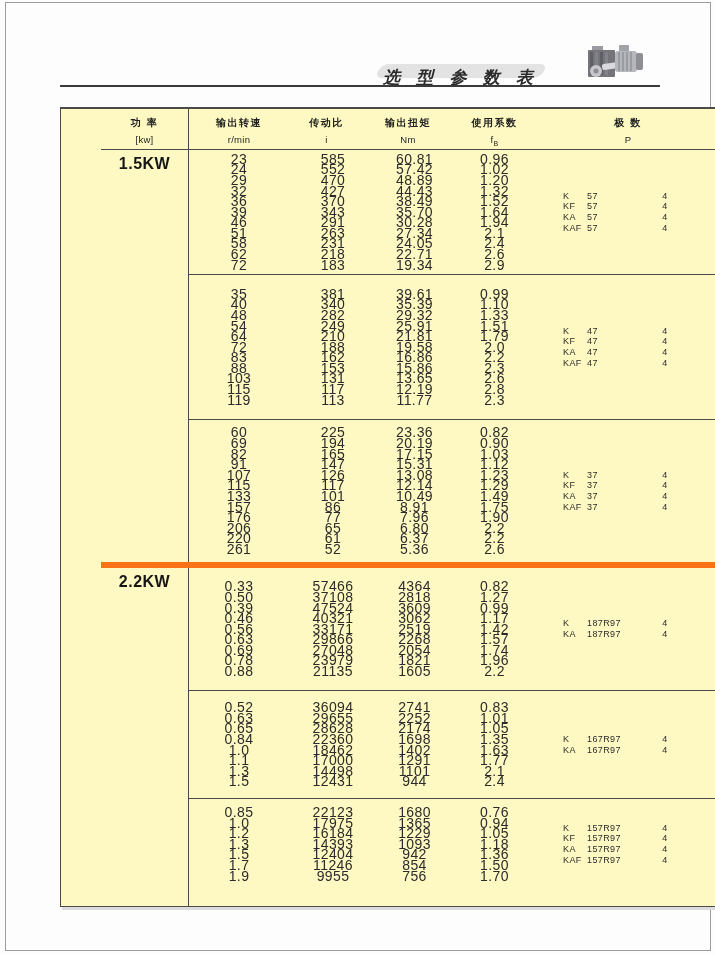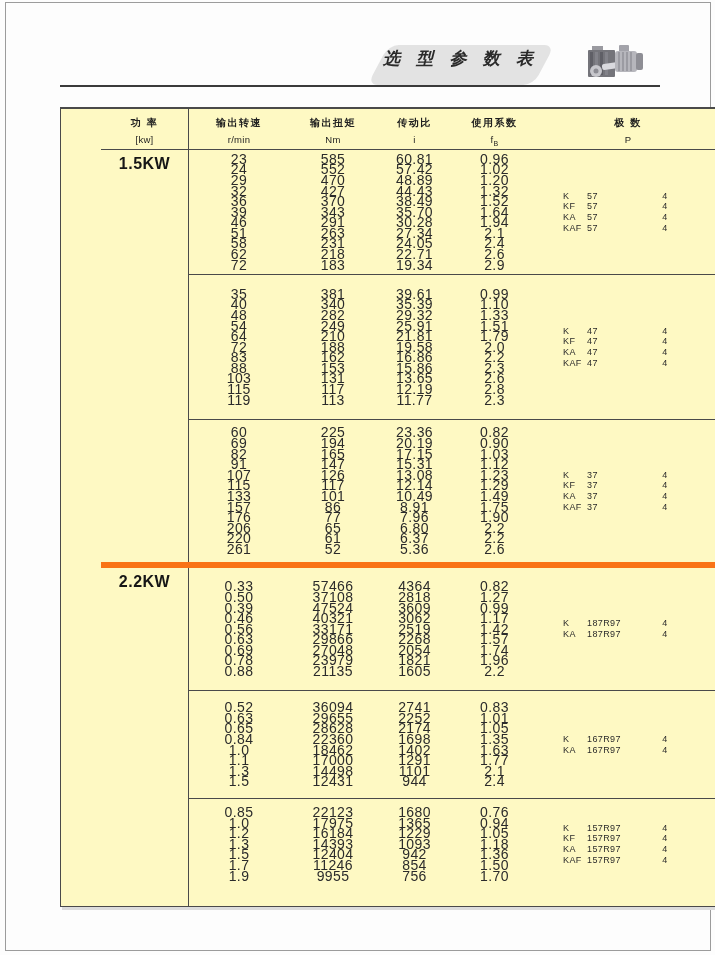--- a/index.html
+++ b/index.html
@@ -3,21 +3,21 @@
 <meta charset="utf-8">
 <style>
   html,body{margin:0;padding:0;}
   body{
     width:715px;height:955px;position:relative;overflow:hidden;
     background:#fdfdfd;font-family:"Liberation Sans",sans-serif;color:#2b2b2b;
   }
   .page-frame{position:absolute;left:5px;top:2px;right:4px;bottom:4px;border:1px solid #9c9c9c;pointer-events:none;}
 
   
-  .banner{position:absolute;left:372px;top:45px;width:178px;height:40px;}
+  .banner{position:absolute;left:372px;top:64px;width:178px;height:14px;}
   .banner-bg{position:absolute;top:0;left:6px;right:6px;bottom:0;background:#e3e3e3;transform:skewX(-28deg);border-radius:10px;}
   .banner-text{position:relative;text-align:center;line-height:27px;font-family:"Liberation Serif",serif;
     font-style:italic;font-weight:bold;font-size:17px;letter-spacing:6px;color:#2a2a2a;white-space:nowrap;}
   .motor{position:absolute;left:586px;top:42px;width:62px;height:40px;}
   .header-rule{position:absolute;left:60px;top:85px;width:600px;height:2px;background:#3a3a3a;}
 
   
   .sel-table{position:absolute;left:60px;top:107px;width:660px;background:#fef9c3;
     border:1px solid #4a4a4a;border-top-width:2px;box-sizing:border-box;box-shadow:2px 3px 0 #dcdcdc;padding-left:40px;}
   .thead{display:flex;height:41px;border-bottom:1px solid #4a4a4a;box-sizing:border-box;}
@@ -83,27 +83,27 @@
 <div class="sel-table">
   <div class="thead">
     <div class="th th-power">
       <span class="zh">功 率</span>
       <span class="en">[kw]</span>
     </div>
     <div class="th th-c0">
       <span class="zh">输出转速</span>
       <span class="en">r/min</span>
     </div>
+    <div class="th th-c2">
+      <span class="zh">传动比</span>
+      <span class="en">i</span>
+    </div>
     <div class="th th-c1">
       <span class="zh">输出扭矩</span>
       <span class="en">Nm</span>
-    </div>
-    <div class="th th-c2">
-      <span class="zh">传动比</span>
-      <span class="en">i</span>
     </div>
     <div class="th th-c3">
       <span class="zh">使用系数</span>
       <span class="en"><span>f</span><sub>B</sub></span>
     </div>
     <div class="th th-c5">
       <span class="zh">极 数</span>
       <span class="en">P</span>
     </div>
   </div>

